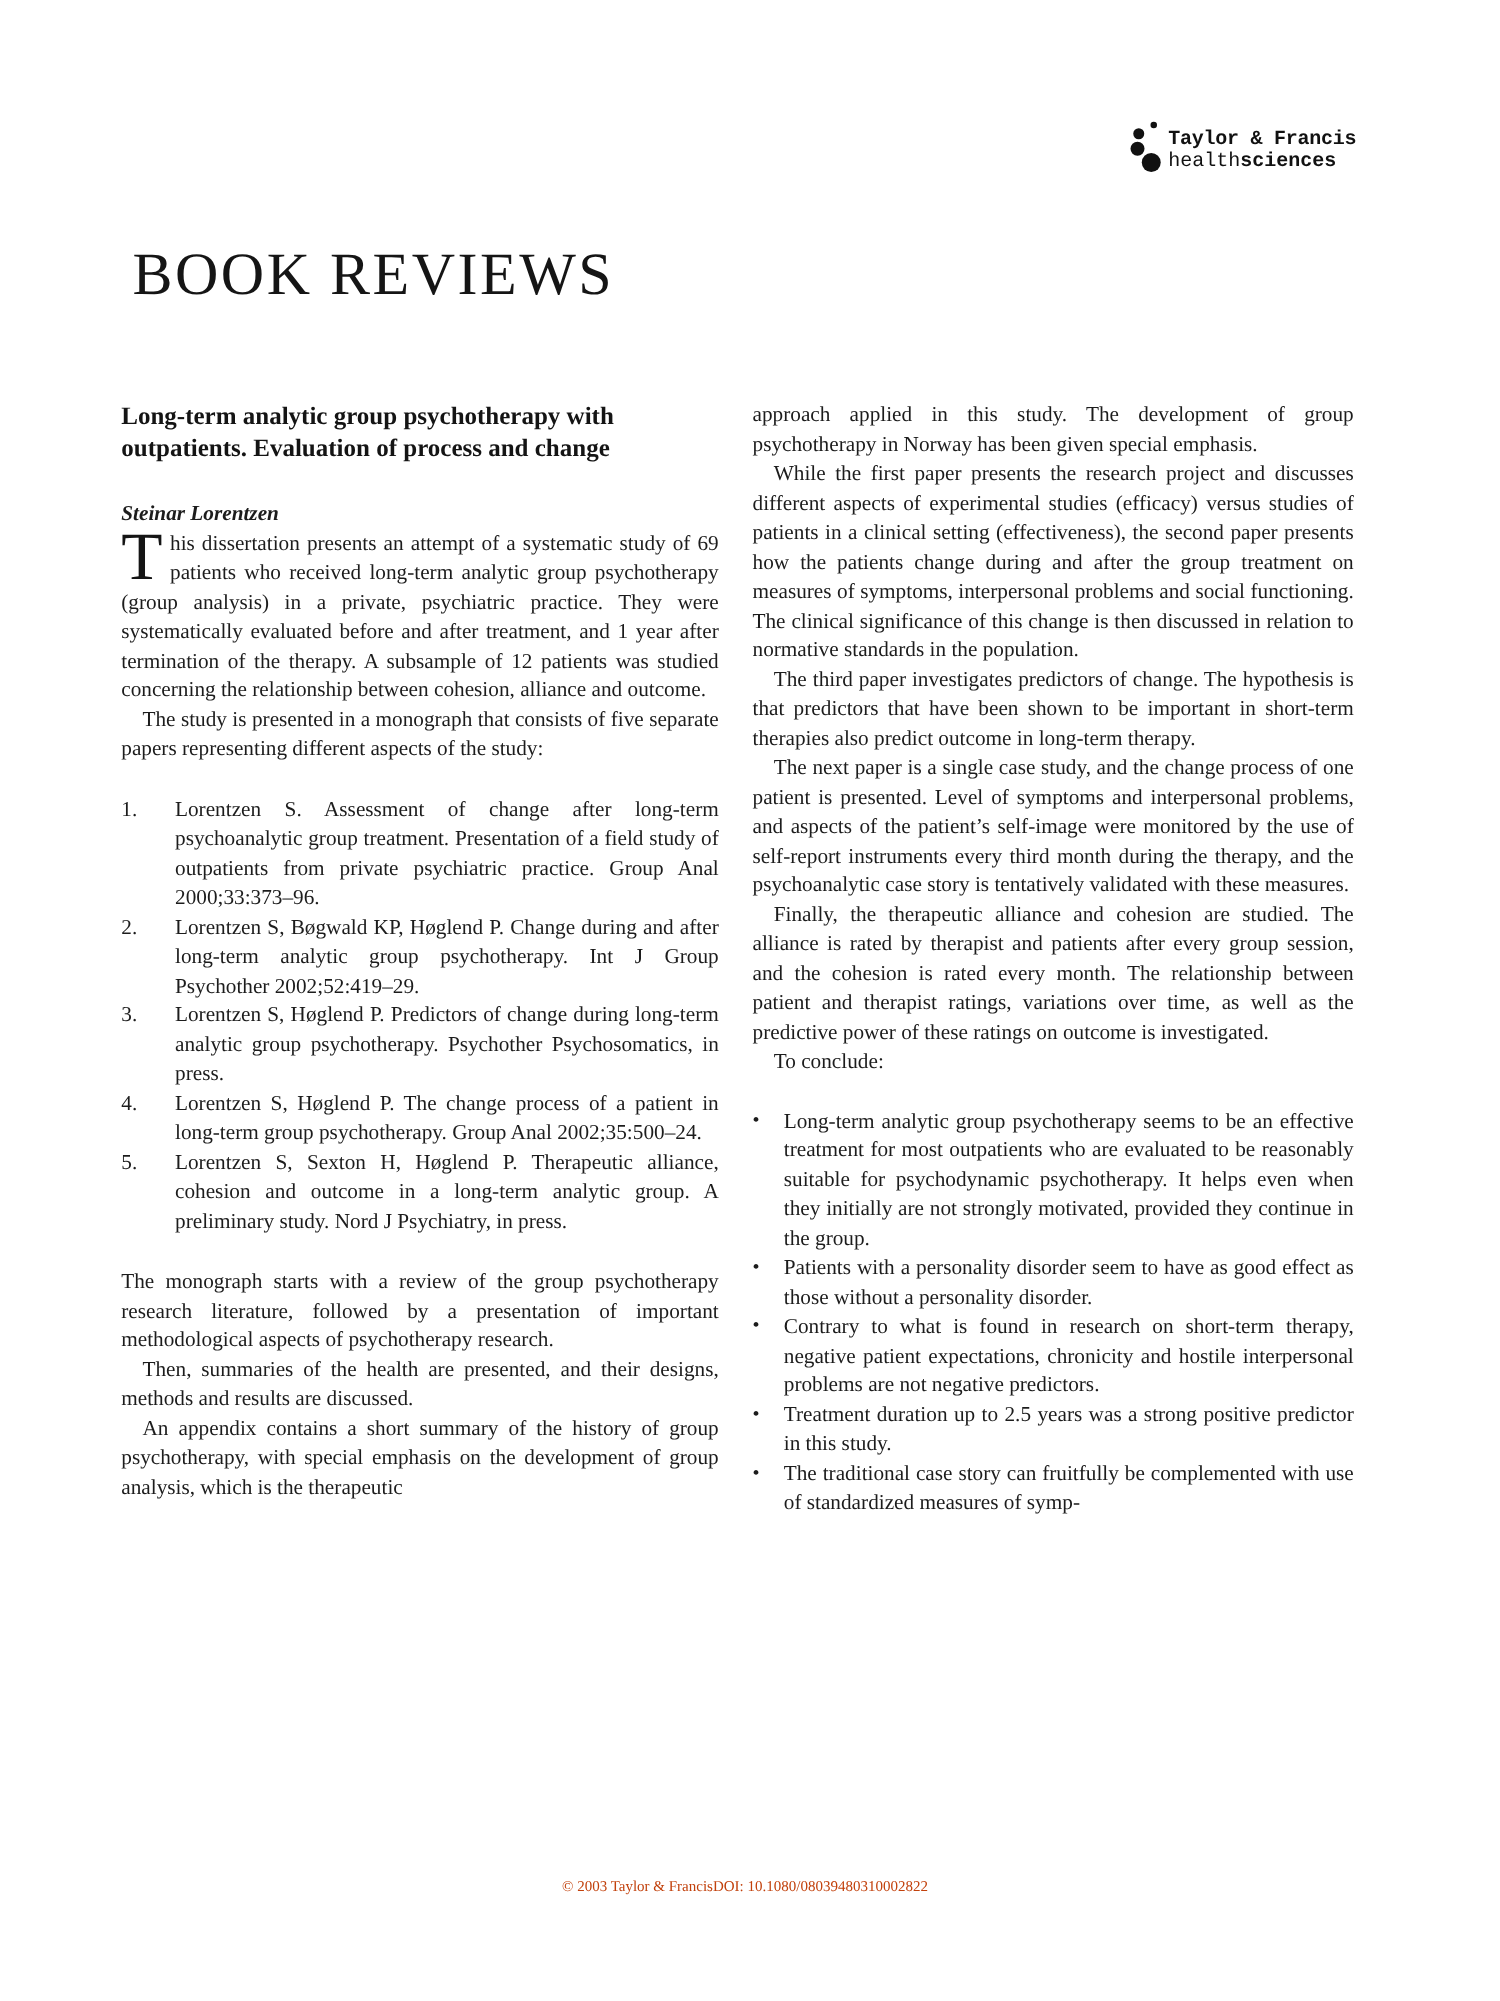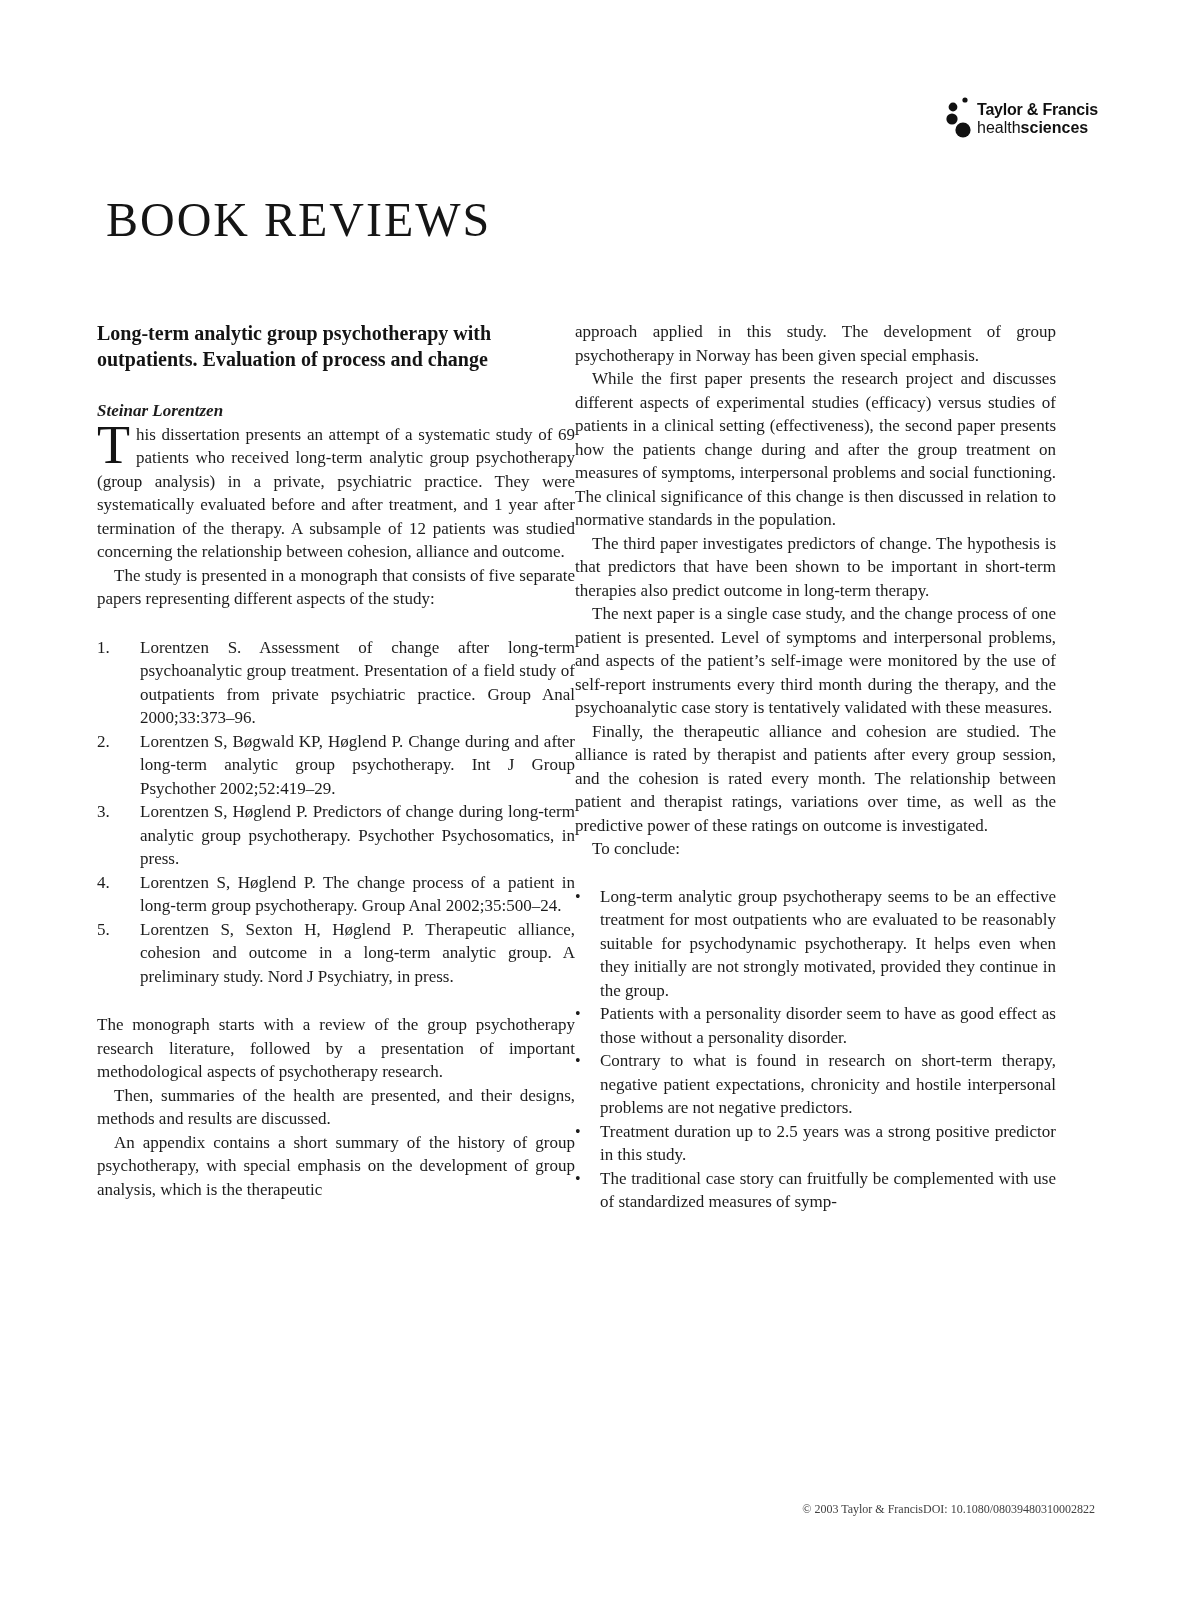--- a/index.html
+++ b/index.html
@@ -11,37 +11,37 @@
     color:#1c1c1c;
     overflow:hidden;
     margin:0 auto;
   }
   .watermark {
     position:absolute; left:30px; top:26px;
     font-family:"Liberation Sans", sans-serif;
     font-size:28px; color:#8f8f8f; letter-spacing:0.5px;
   }
   .logo {
-    position:absolute; top:96px; right:102px;
+    position:absolute; top:96px; right:115px;
     display:flex; align-items:center; gap:5px;
-    font-family:Liberation Sans, sans-serif;
+    font-family:Liberation Mono, monospace;
   }
   .logo-dots { width:26px; height:42px; }
   .logo-text { font-size:16px; line-height:18px; color:#111; }
   .logo-line1 { font-weight:700; letter-spacing:-0.2px; }
   .logo-health { font-weight:400; }
   .logo-sciences { font-weight:700; }
   .page-title {
     position:absolute; left:94px; top:180px;
     margin:12px; font-size:48px; font-weight:400;
     letter-spacing:2px; color:#151515;
   }
   .columns {
     position:absolute; left:97px; top:320px;
-    width:986px; display:flex; 
+    width:986px; display:flex; gap:27px;
     font-size:17px; line-height:23.5px; text-align:justify;
   }
   .col-left  { width:478px; }
   .col-right { width:481px; }
   .review-title {
     margin:0 0 27px 0;
     font-size:20px; line-height:26px; font-weight:700;
     text-align:left; color:#141414;
   }
   .author { margin:0; font-weight:700; font-style:italic; text-align:left; }
@@ -58,22 +58,22 @@
   .ref-row { display:flex; }
   .ref-num { flex:0 0 43px; }
   .ref-text { flex:1; }
   .conclude { margin:0; }
   .bullet-list { margin-top:24px; }
   .bullet-row { display:flex; }
   .bullet-marker { flex:0 0 25px; font-size:16px; }
   .bullet-text { flex:1; }
   .footer {
     position:absolute; left:97px; top:1502px; width:998px;
-    display:flex; justify-content:flex-end;
-    font-size:12px; color:#404040;
+    display:flex; justify-content:center;
+    font-size:12px; color:#c2410c;
   }
 </style>
 </head>
 <body>
 
 <div class="page">
 
 
   <div class="logo">
     <span>

